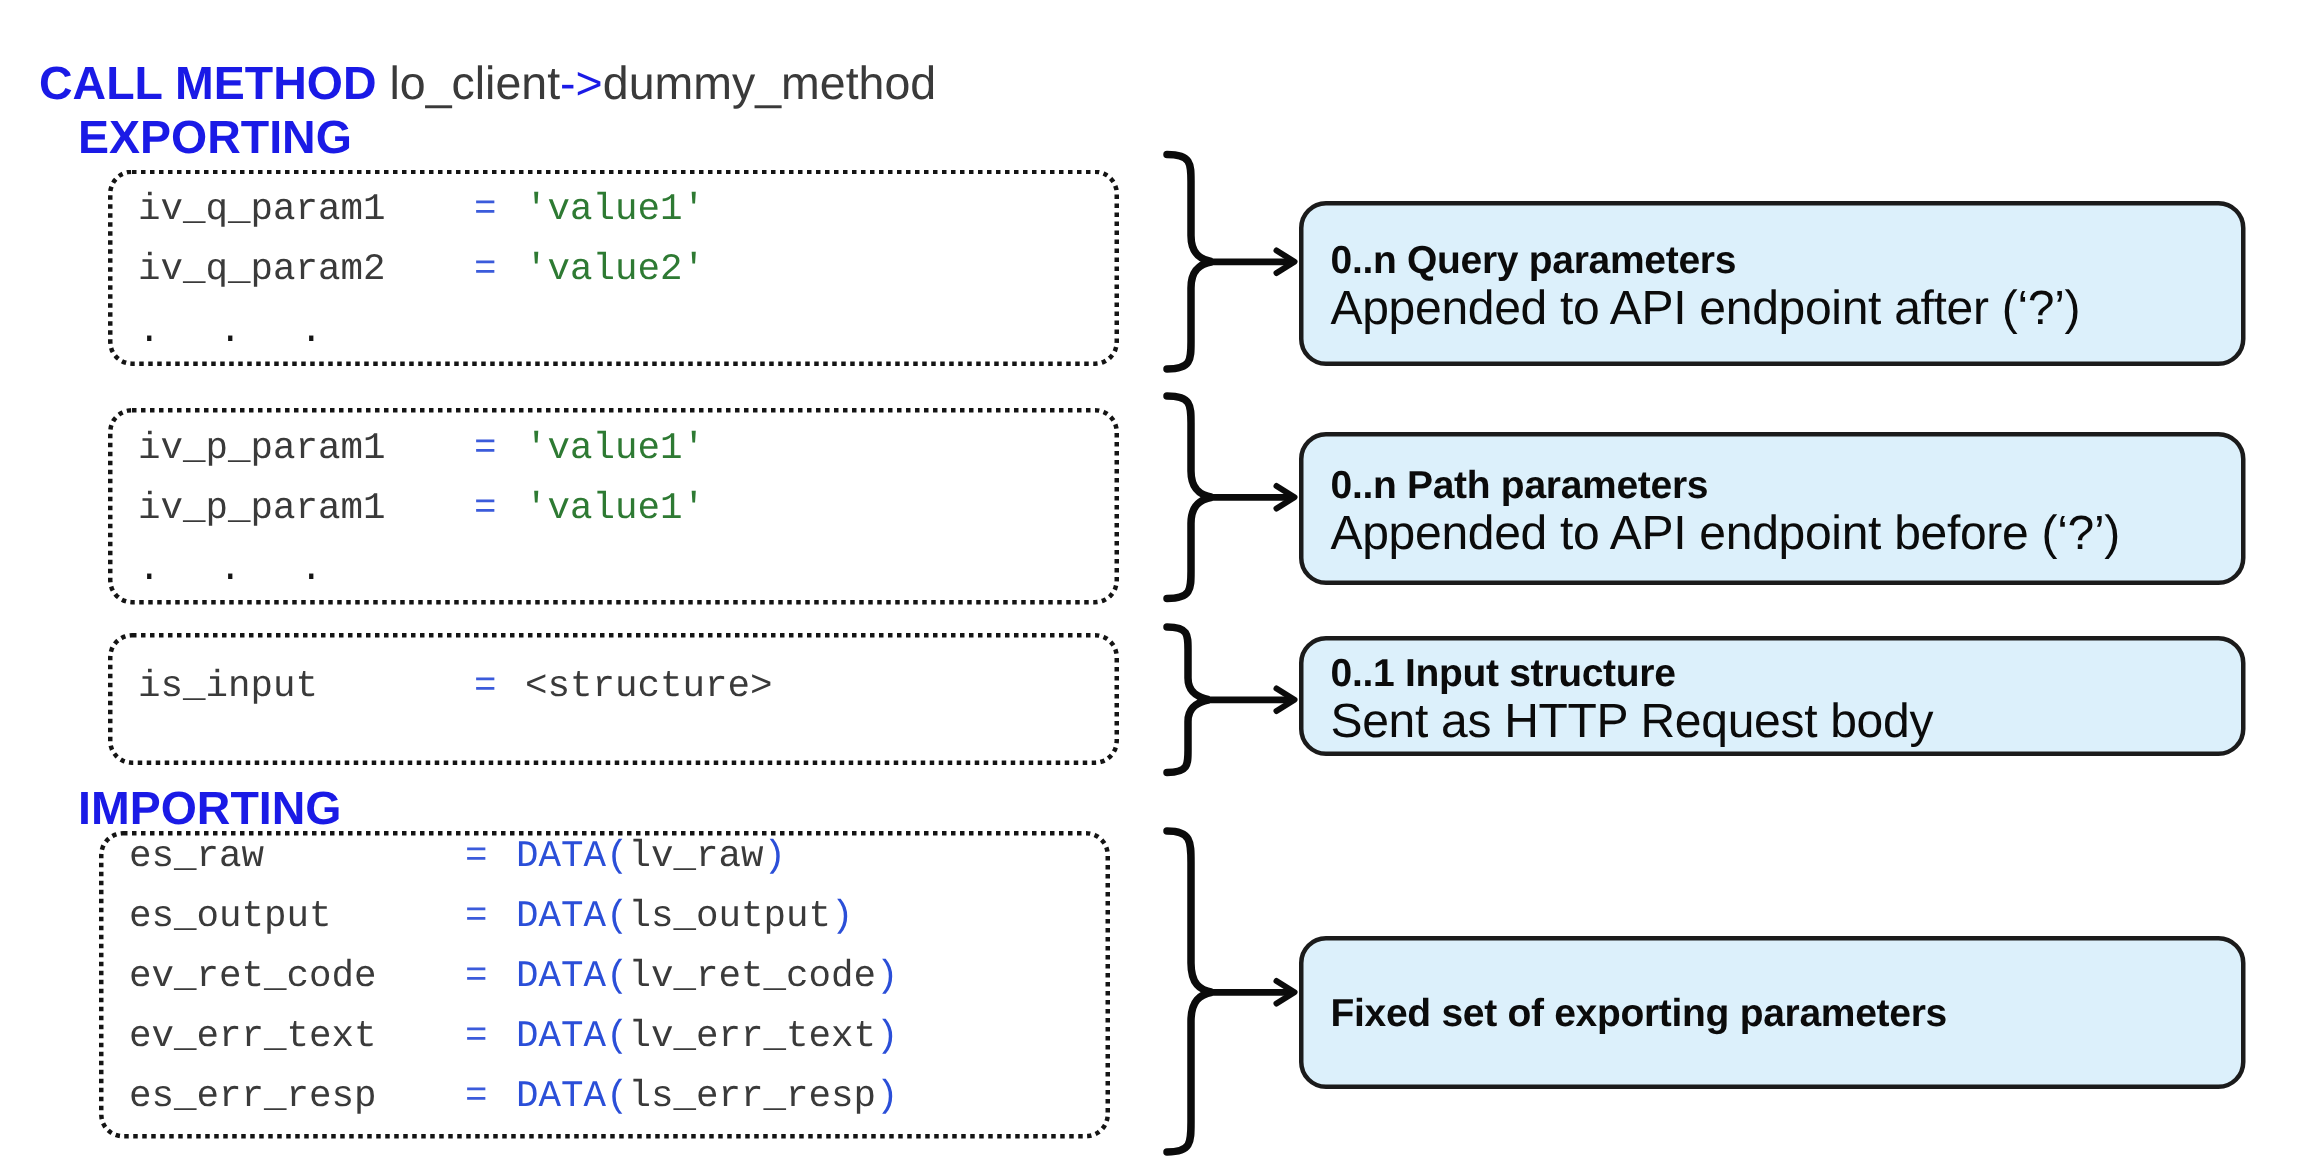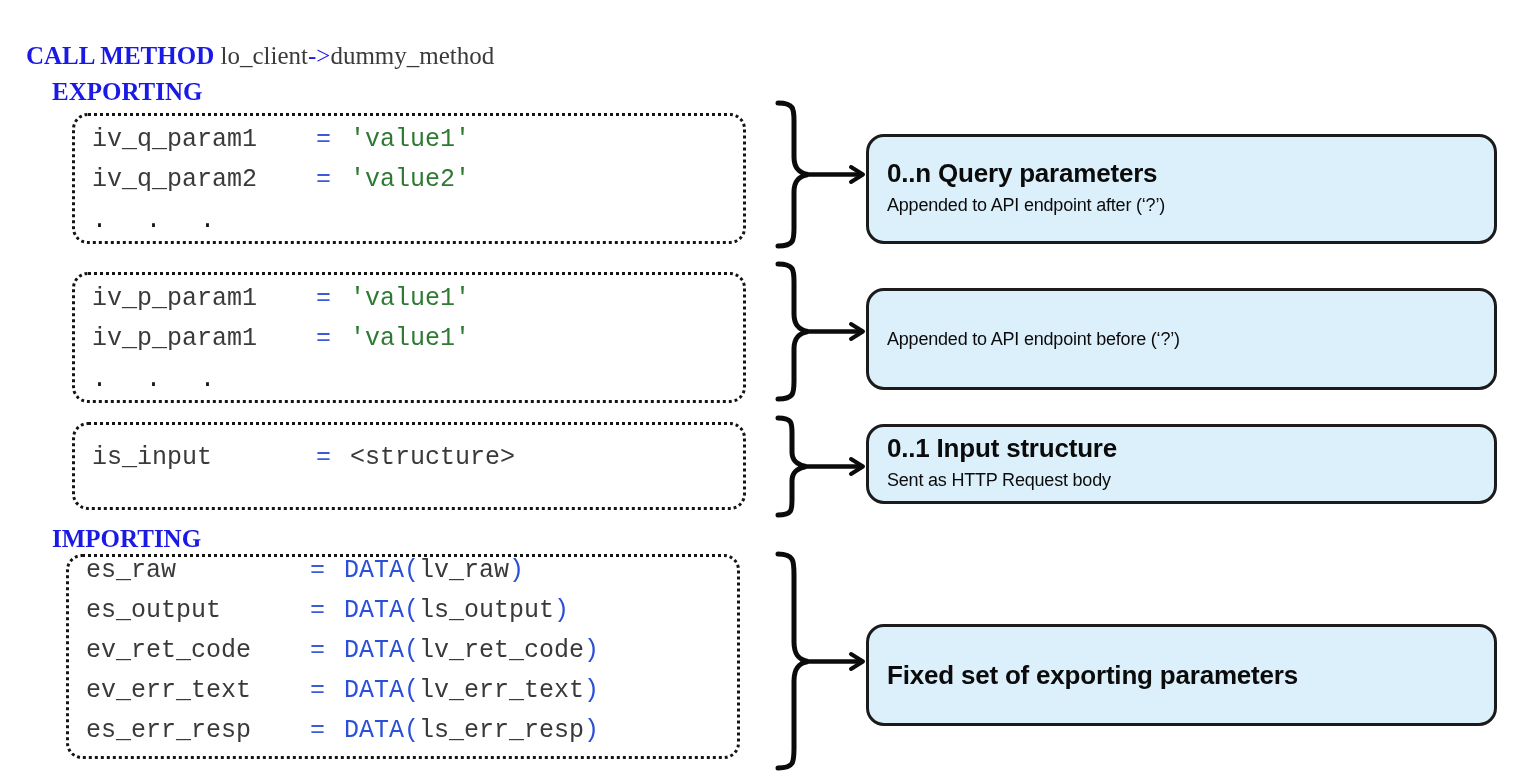--- a/index.html
+++ b/index.html
@@ -12,22 +12,22 @@
     width: 1540px;
     height: 772px;
     background: #ffffff;
     overflow: hidden;
     font-family: "Liberation Sans", sans-serif;
   }
 
   
   .code-line {
     position: absolute;
-    font-family: Liberation Serif, serif;
-    font-size: 25px;
+    font-family: Liberation Sans, sans-serif;
+    font-size: 31px;
     line-height: 25px;
     color: #3a3a3a;
     white-space: pre;
     letter-spacing: 0px;
   }
   .kw {
     color: #1a1ae6;
     font-weight: bold;
   }
   .arrow-blue { color: #1a1ae6; }
@@ -80,21 +80,21 @@
     font-family: "Liberation Sans", sans-serif;
     font-weight: bold;
     font-size: 26px;
     line-height: 32px;
     color: #0b0b0b;
     letter-spacing: -0.2px;
   }
   .callout .sub {
     font-family: "Liberation Sans", sans-serif;
     font-weight: normal;
-    font-size: 18px;
+    font-size: 32px;
     line-height: 32px;
     color: #0b0b0b;
     letter-spacing: -0.2px;
   }
 
   .connector {
     position: absolute;
     pointer-events: none;
   }
 </style>
@@ -152,20 +152,21 @@
     <path d="M 48 115.5 L 100 115.5" fill="none" stroke="#0b0b0b" stroke-width="4.5" stroke-linecap="round"></path>
     <path d="M 91 108 L 103 115.5 L 91 123" fill="none" stroke="#0b0b0b" stroke-width="4" stroke-linecap="round" stroke-linejoin="round"></path>
   </svg>
 
   <div class="callout" style="left:866px; top:134px; width:631px; height:110px;">
     <div class="title">0..n Query parameters</div>
     <div class="sub">Appended to API endpoint after (‘?’)</div>
   </div>
 
   <div class="callout" style="left:866px; top:288px; width:631px; height:102px;">
+    <div class="title">0..n Path parameters</div>
     <div class="sub">Appended to API endpoint before (‘?’)</div>
   </div>
 
   <div class="callout" style="left:866px; top:424px; width:631px; height:80px;">
     <div class="title">0..1 Input structure</div>
     <div class="sub">Sent as HTTP Request body</div>
   </div>
 
   <div class="callout" style="left:866px; top:624px; width:631px; height:102px;">
     <div class="title">Fixed set of exporting parameters</div>

